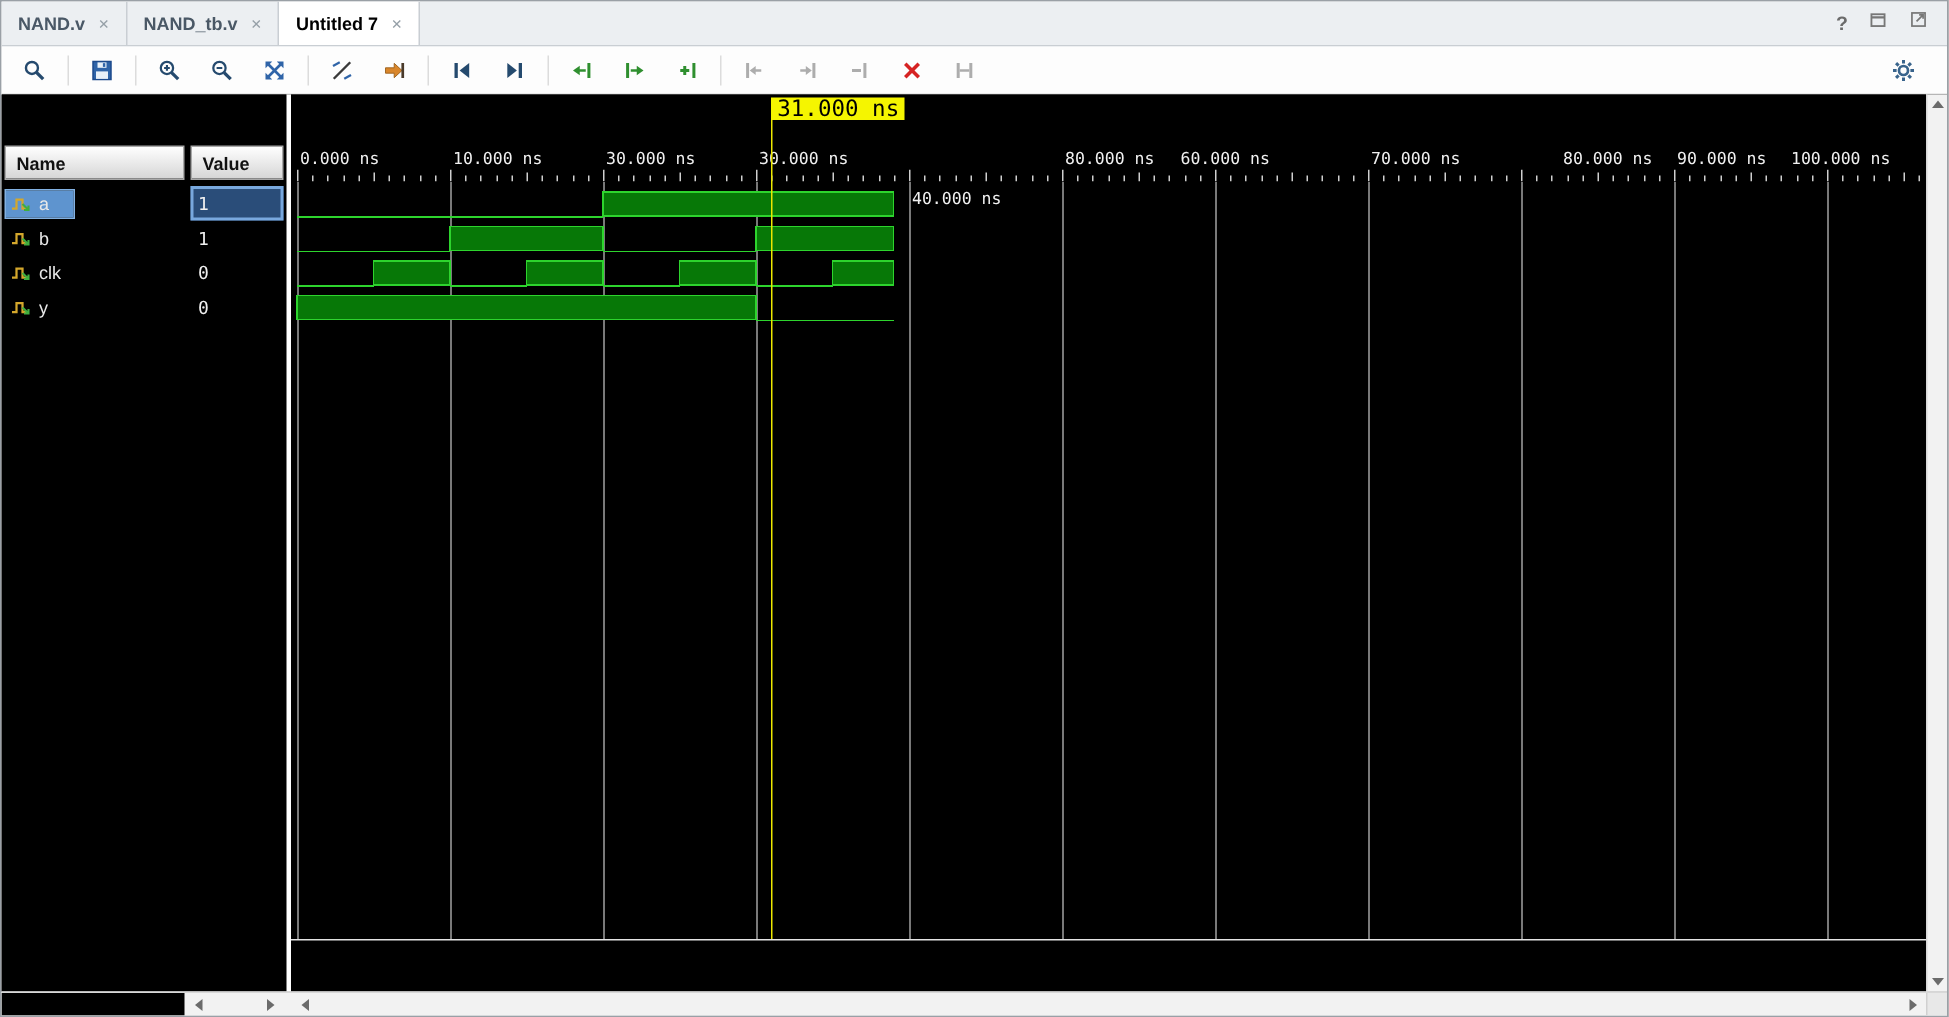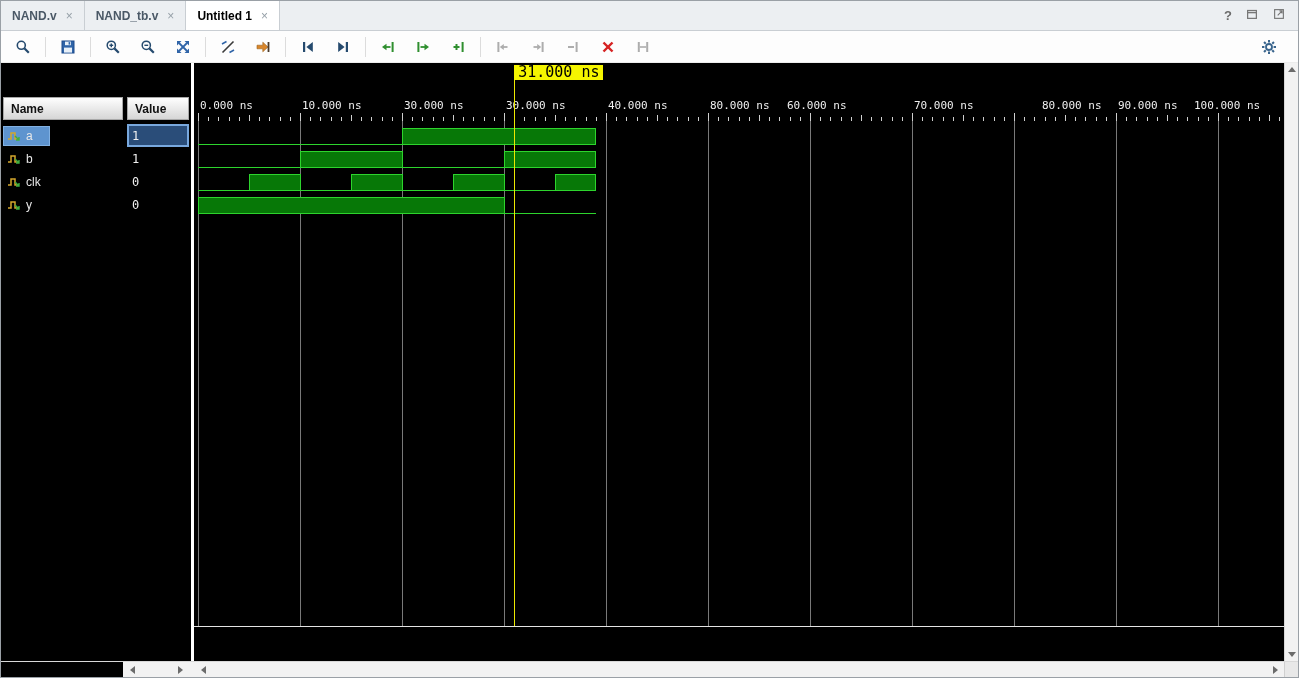--- a/index.html
+++ b/index.html
@@ -64,21 +64,21 @@
     <div style="display:flex">
         <div class="tab">
           <span>NAND.v</span>
           <span class="tab-close">×</span>
         </div>
         <div class="tab">
           <span>NAND_tb.v</span>
           <span class="tab-close">×</span>
         </div>
         <div class="tab active">
-          <span>Untitled 1</span>
+          <span>Untitled 7</span>
           <span class="tab-close">×</span>
         </div>
       </div>
     <div class="tab-controls">
       <span class="help-btn">?</span>
       <span>
         <svg width="14" height="14" viewBox="0 0 16 16">
             <rect x="3" y="4" width="10" height="9" fill="none" stroke="#777" stroke-width="1.4"></rect>
             <line x1="3" y1="6.4" x2="13" y2="6.4" stroke="#777" stroke-width="1.6"></line>
           </svg>
@@ -289,21 +289,21 @@
 
     <div class="divider"></div>
 
     <div class="wave-area">
       <div class="cursor-label" style="left: 320.2px; background: rgb(245, 245, 0);">31.000 ns</div>
       <div class="ruler-labels">
           <span class="rlabel" style="left: 6px;">0.000 ns</span>
           <span class="rlabel" style="left: 108px;">10.000 ns</span>
           <span class="rlabel" style="left: 210px;">30.000 ns</span>
           <span class="rlabel" style="left: 312px;">30.000 ns</span>
-          <span class="rlabel" style="left: 414px;">40.000 ns</span>
+          <span class="rlabel" style="left: 414px; margin-top: 27px;">40.000 ns</span>
           <span class="rlabel" style="left: 516px;">80.000 ns</span>
           <span class="rlabel" style="left: 593px;">60.000 ns</span>
           <span class="rlabel" style="left: 720px;">70.000 ns</span>
           <span class="rlabel" style="left: 848px;">80.000 ns</span>
           <span class="rlabel" style="left: 924px;">90.000 ns</span>
           <span class="rlabel" style="left: 1000px; text-align: right;">100.000 ns</span>
         </div>
       <svg id="ticks" width="1100" height="8">
           <line x1="4.5" x2="4.5" y1="0" y2="8" stroke="#cfcfcf" stroke-width="1"></line>
           <line x1="14.5" x2="14.5" y1="4" y2="8" stroke="#cfcfcf" stroke-width="1"></line>

